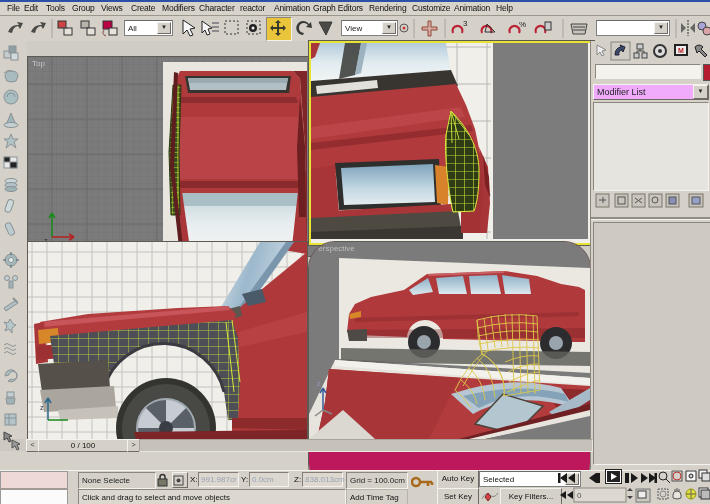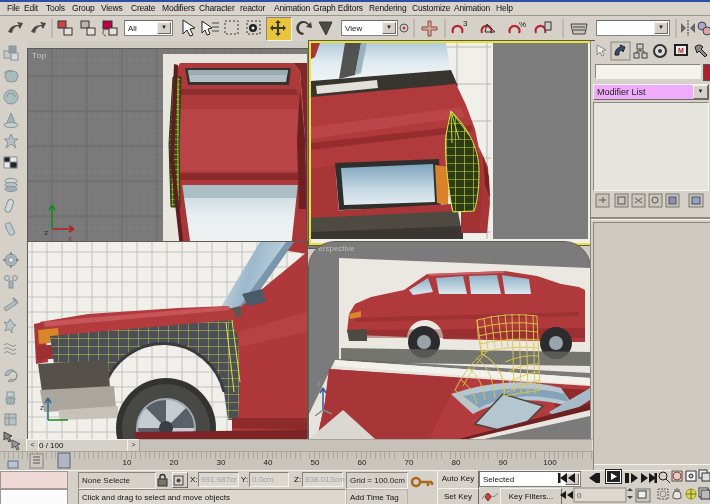--- a/index.html
+++ b/index.html
@@ -11,21 +11,21 @@
 #bluetop{left:0;top:0;width:710px;height:2px;background:#2c50a8;}
 
 #toolbar{left:0;top:16px;width:710px;height:25px;background:#d5d1c9;border-bottom:1px solid #8f8b84;}
 .combo{position:absolute;background:#fff;border:1px solid #808080;border-top-color:#6a6a6a;height:14px;font-size:8px;color:#222;}
 .combo .arr{position:absolute;right:1px;top:1px;width:12px;height:10px;background:#d5d1c9;border:1px solid;border-color:#f4f2ee #6f6b64 #6f6b64 #f4f2ee;font-size:6px;text-align:center;line-height:9px;color:#222;}
 
 #lefttb{left:0;top:41px;width:23px;height:398px;background:#d5d1c9;border-right:1px solid #f2f0ea;}
 
 #vparea{left:23px;top:41px;width:567px;height:398px;background:#cfccc4;}
 .vp{position:absolute;overflow:hidden;outline:1px solid #5e5a54;}
-#vpTL{left:5px;top:8px;width:316px;height:199px;background:#7b7b7b;font-family:Liberation Mono, monospace;}
+#vpTL{left:5px;top:16px;width:316px;height:199px;background:#7b7b7b;}
 #vpTR{left:286px;top:0px;width:281px;height:200px;background:#f1efe9;border:2px solid #e8e435;}
 #vpBL{left:5px;top:201px;width:279px;height:197px;background:#f1efe9;}
 #vpBR{left:286px;top:201px;width:281px;height:248px;background:#be185d;border-radius:26px;}
 .vplabel{position:absolute;left:4px;top:2px;font-size:8px;color:#c9c9c9;z-index:5;}
 
 #cmdpanel{left:590px;top:41px;width:120px;height:425px;background:#d5d1c9;border-left:1px solid #8a867e;}
 
 #tslider{left:0;top:439px;width:593px;height:12px;background:#cdc9c1;}
 #ruler{left:0;top:451px;width:593px;height:19px;background-color:#c9c5bd;background-image:repeating-linear-gradient(90deg,#c9c5bd 0px,#c9c5bd 3.7px,#aba79f 3.7px,#aba79f 4.7px);background-size:100% 7px;background-repeat:no-repeat;border-top:1px solid #aaa69e;border-right:1px solid #8a867e;}
 #statusbar{left:0;top:470px;width:710px;height:34px;background:#d5d1c9;border-top:1px solid #f4f2ec;}
@@ -537,43 +537,23 @@
     <div class="abs" style="left:0px;top:176px;width:120px;height:2px;background:#918d85;border-bottom:1px solid #f4f2ec;"></div>
 
     <div class="abs" style="left:2px;top:181px;width:116px;height:241px;background:#cecac2;border:1px solid;border-color:#8b877f #f4f2ee #f4f2ee #8b877f;"></div>
   </div>
   <div id="tslider" class="abs">
     <svg class="abs" style="left:0;top:-9px" width="24" height="22">
         <path d="M4 2 l0 8 3-2 2 4 2-1 -2-4 3-1Z" fill="#888" stroke="#444"></path>
         <path d="M12 10 l0 8 3-2 2 4 2-1 -2-4 3-1Z" fill="#999" stroke="#555"></path>
       </svg>
     <div class="abs btn3" style="left:26px;top:0px;width:11px;height:11px;font-size:7px;text-align:center;line-height:10px;color:#333">&lt;</div>
-    <div class="abs btn3" style="left:38px;top:0px;width:88px;height:11px;font-size:8px;text-align:left;line-height:11px;color:#111">0 / 100</div>
+    <div class="abs btn3" style="left:38px;top:0px;width:88px;height:11px;font-size:8px;text-align:center;line-height:11px;color:#111">0 / 100</div>
     <div class="abs btn3" style="left:127px;top:0px;width:11px;height:11px;font-size:7px;text-align:center;line-height:10px;color:#333">&gt;</div>
     <div class="abs" style="left:139px;top:0px;width:452px;height:11px;background:#c6c2ba;border:1px solid;border-color:#a8a49c #e8e6e0 #e8e6e0 #a8a49c;"></div>
-  </div>
-  <div id="ruler" class="abs">
-    <svg width="593" height="19">
-      <g font-size="8" fill="#222" text-anchor="middle" font-family="Liberation Sans">
-        <text x="127" y="13">10</text>
-          <text x="174" y="13">20</text>
-          <text x="221" y="13">30</text>
-          <text x="268" y="13">40</text>
-          <text x="315" y="13">50</text>
-          <text x="362" y="13">60</text>
-          <text x="409" y="13">70</text>
-          <text x="456" y="13">80</text>
-          <text x="503" y="13">90</text>
-          <text x="550" y="13">100</text>
-      </g>
-      <rect x="58" y="1" width="12" height="15" fill="#aeb6c2" stroke="#5a6270"></rect>
-      <rect x="30" y="2" width="13" height="14" fill="#cdc9c1" stroke="#8a867e"></rect>
-        <rect x="8" y="9" width="10" height="7" fill="#b8c4d4" stroke="#68707e"></rect>
-      <path d="M33 5 h7 M33 8 h7 M33 11 h7" stroke="#555"></path>
-    </svg>
   </div>
   <div id="statusbar" class="abs">
 
     <div class="abs" style="left:0;top:0px;width:66px;height:16px;background:#eed9d6;border:1px solid #999;border-bottom:2px solid #a89890;"></div>
     <div class="abs" style="left:0;top:18px;width:66px;height:16px;background:#fbfbfb;border:1px solid #999;"></div>
 
     <div class="abs sunk" style="left:78px;top:1px;width:76px;height:15px;font-size:8px;color:#222;">
         <span style="position:absolute;left:3px;top:3px">None Selecte</span>
       </div>
     <svg class="abs" style="left:156px;top:2px" width="13" height="14">

